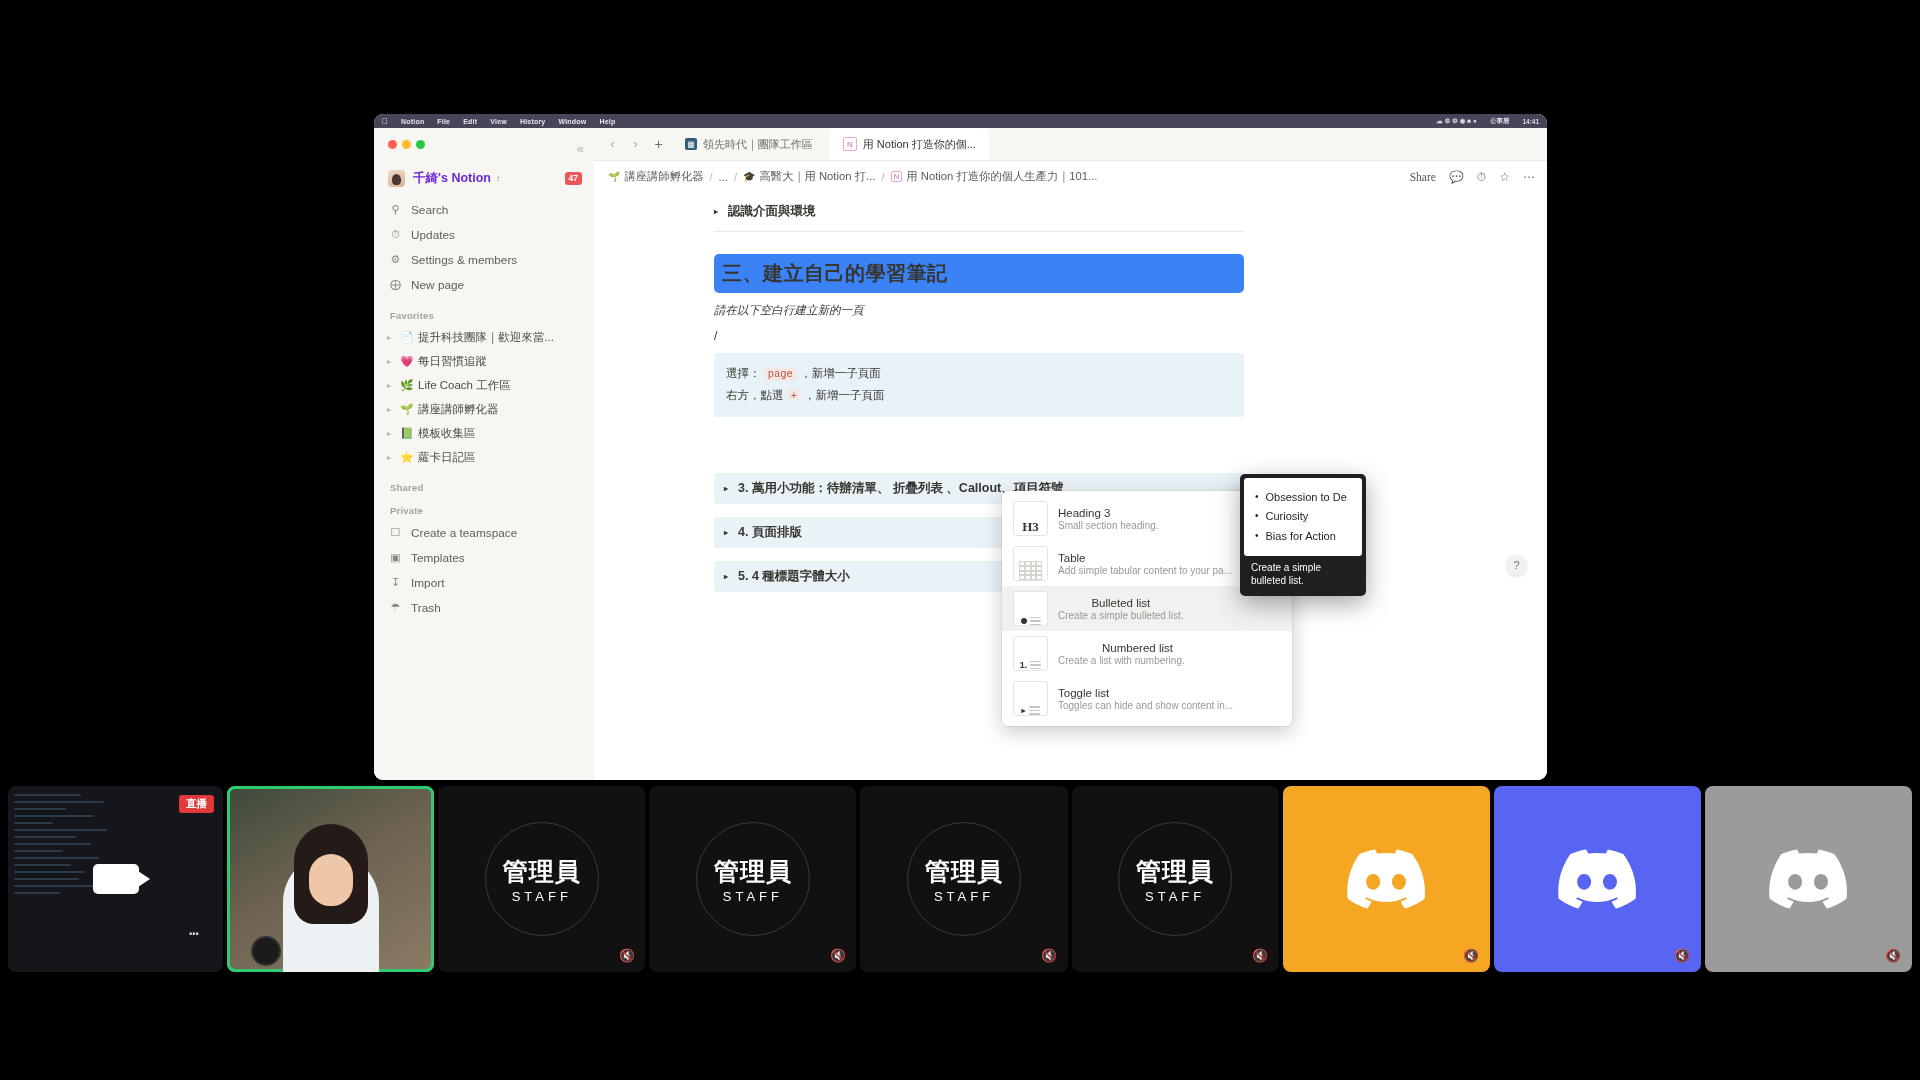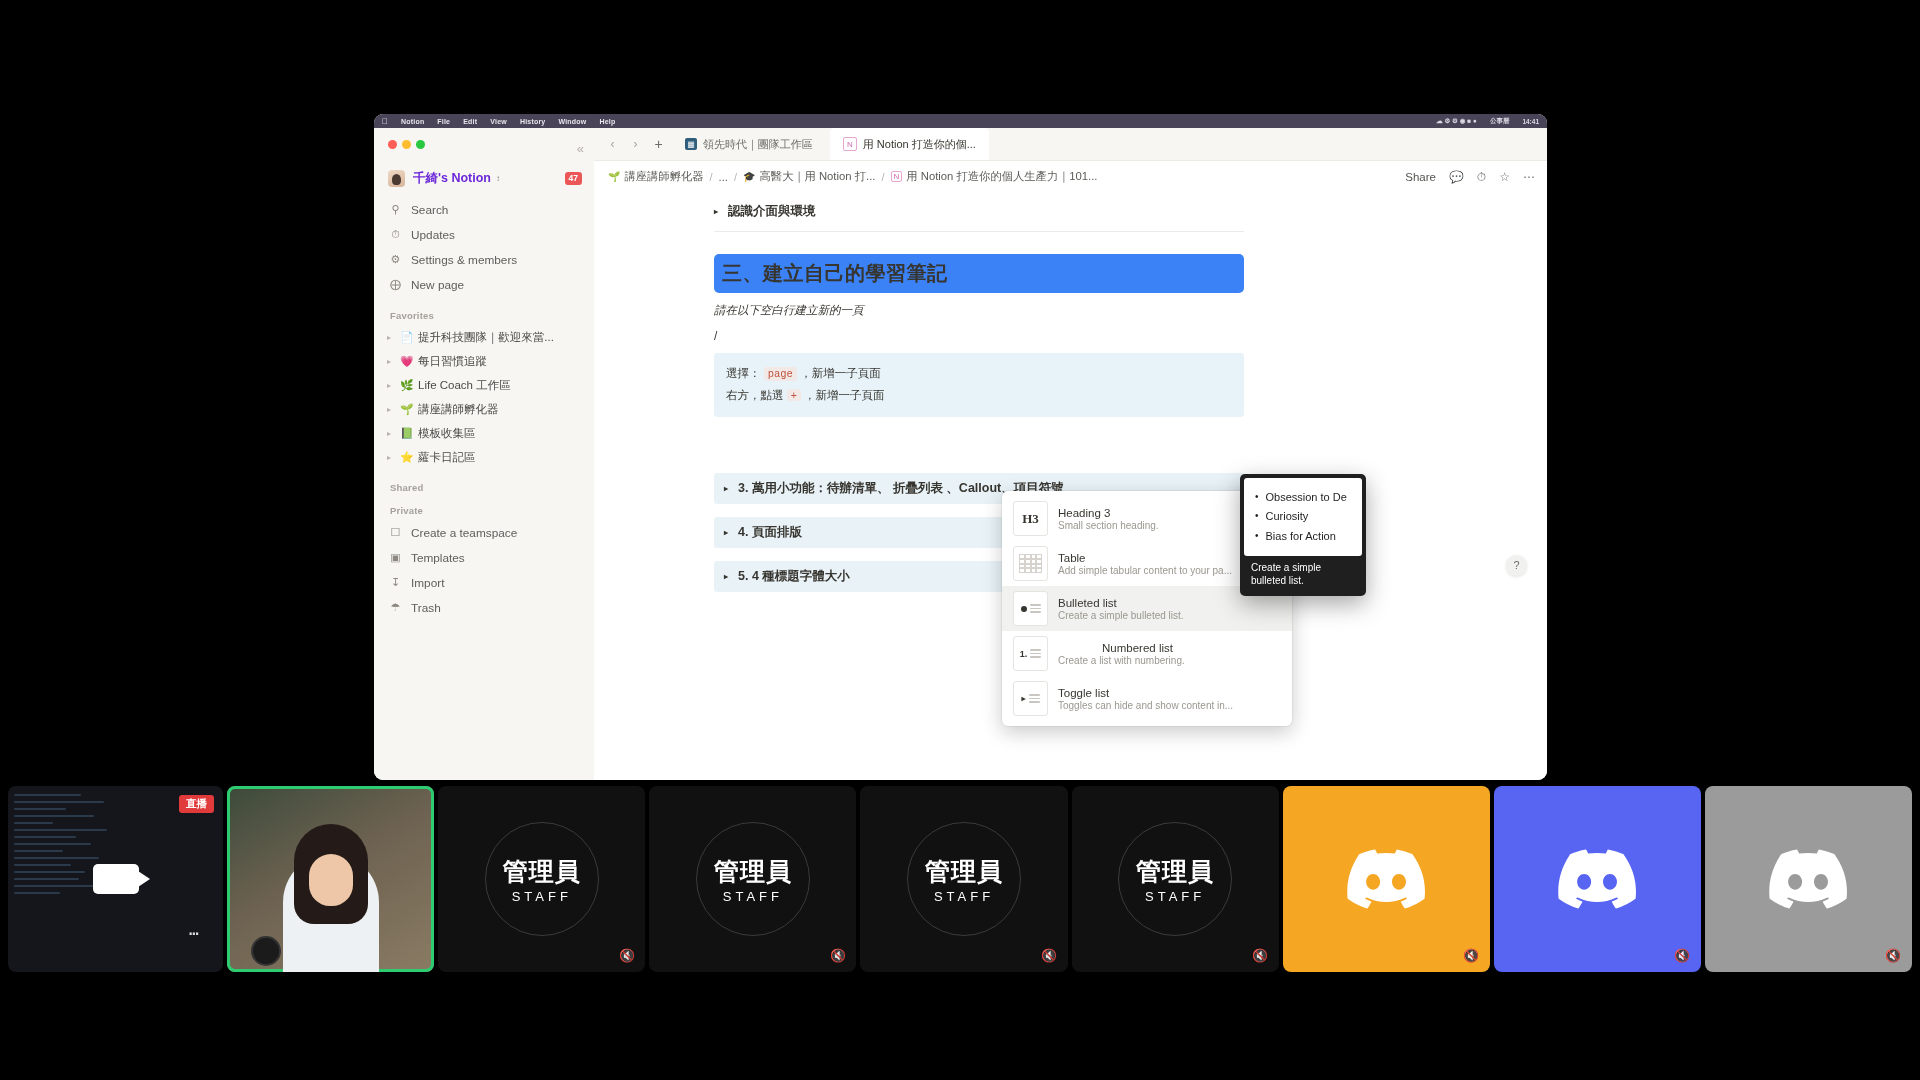--- a/index.html
+++ b/index.html
@@ -42,21 +42,21 @@
   .tab{display:flex;align-items:center;gap:6px;height:32px;padding:0 13px;font-size:11px;color:#6f6d68;max-width:170px;}
   .tab.active{background:#fff;color:#37352f;border-radius:5px 5px 0 0;}
   .tab .tic{width:12px;height:12px;border-radius:2px;display:flex;align-items:center;justify-content:center;font-size:8px;flex:none;}
   .tab .tlbl{white-space:nowrap;overflow:hidden;text-overflow:ellipsis;}
 
   .crumbrow{height:31px;display:flex;align-items:center;padding:0 12px 0 14px;gap:6px;font-size:11.3px;color:#5e5c58;}
   .crumb{display:flex;align-items:center;gap:4px;white-space:nowrap;}
   .crumb .cemo{font-size:10px;}
   .sep{color:#b9b5ae;font-size:11px;}
   .crumbrow .right{margin-left:auto;display:flex;align-items:center;gap:13px;}
-  .crumbrow .right .a{color:#55534f;font-size:11.5px;}
+  .crumbrow .right .a{color:#55534f;font-size:11.5px;font-family:Liberation Serif, serif;}
   .crumbrow .right .ic{color:#6f6d68;font-size:12px;}
 
   .doc{position:relative;padding:0 0 0 0;}
   .docinner{width:530px;margin-left:120px;}
   .topline{font-size:12px;color:#37352f;opacity:.55;height:6px;overflow:hidden;}
   .toggle-row{display:flex;align-items:center;gap:10px;font-size:12.5px;color:#37352f;font-weight:bold;padding:5px 0;}
   .toggle-row .tri{color:#37352f;font-size:8px;}
   .hr{height:1px;background:#eceae6;margin:6px 0 22px 0;}
   .h1box{background:#3b82f6;padding:6px 8px;border-radius:5px;}
   .h1{font-size:20px;font-weight:bold;color:#37352f;letter-spacing:.5px;}
@@ -66,21 +66,21 @@
   .code{background:#f2e9e6;color:#c1533f;border-radius:3px;padding:1px 4px;font-family:"Liberation Mono",monospace;font-size:10.5px;}
   .plus-badge{background:#f2e9e6;color:#c1533f;border-radius:3px;padding:0 4px;font-size:10.5px;}
   .secbar{background:#e8f2f7;border-radius:3px;padding:7px 10px;margin-top:13px;display:flex;align-items:center;gap:10px;font-size:12.5px;font-weight:bold;color:#37352f;}
   .secbar .tri{font-size:8px;}
   .helpbtn{position:absolute;right:20px;bottom:16px;width:21px;height:21px;border-radius:50%;background:#f1f1ef;color:#6f6d68;display:flex;align-items:center;justify-content:center;font-size:11px;box-shadow:0 1px 3px rgba(0,0,0,.12);}
 
   
   .slashmenu{position:absolute;left:628px;top:377px;width:290px;background:#fff;border-radius:6px;box-shadow:0 0 0 1px rgba(15,15,15,.05),0 6px 20px rgba(15,15,15,.22);padding:5px 0;z-index:40;}
   .smi{display:flex;align-items:center;gap:10px;padding:5px 11px;}
   .smi.sel{background:#f1f1ef;}
-  .smi .thumb{width:33px;height:33px;border:1px solid #e6e4e0;border-radius:3px;flex:none;display:flex;align-items:center;justify-content:center;background:#fff;}
+  .smi .thumb{width:33px;height:33px;border:1px solid #e6e4e0;border-radius:3px;flex:none;display:flex;align-items:flex-end;justify-content:center;background:#fff;}
   .smi .ttl{font-size:11.5px;color:#37352f;font-weight:500;}
   .smi .sub{font-size:10px;color:#9b9890;white-space:nowrap;overflow:hidden;text-overflow:ellipsis;max-width:212px;margin-top:1px;}
   .h3glyph{font-family:"Liberation Serif",serif;font-size:13px;color:#37352f;font-weight:bold;}
   .miniLines{display:flex;flex-direction:column;gap:2px;}
   .miniLines i{display:block;height:1.5px;background:#c9c6c1;border-radius:1px;}
   .tblIcon{width:23px;height:19px;display:grid;grid-template-columns:repeat(4,1fr);grid-template-rows:repeat(4,1fr);}
   .tblIcon b{border:.5px solid #d6d3ce;}
 
   
   .preview{position:absolute;left:866px;top:360px;width:118px;background:#1f1f1f;border-radius:5px;padding:4px;z-index:50;box-shadow:0 8px 24px rgba(0,0,0,.35);}
@@ -357,21 +357,21 @@
           <span style="display:flex;align-items:center;gap:3px;">
               <b style="width:6px;height:6px;border-radius:50%;background:#37352f;display:block;"></b>
           <span class="miniLines" style="width:11px;">
                 <i></i>
                 <i></i>
                 <i></i>
               </span>
             </span>
         </span>
         <span>
-          <span class="ttl" style="display:block;">Bulleted list</span>
+          <span class="ttl" style="display:block;text-align:center;">Bulleted list</span>
           <span class="sub" style="display:block;">Create a simple bulleted list.</span>
         </span>
       </div>
 
       <div class="smi">
         <span class="thumb">
           <span style="display:flex;align-items:center;gap:3px;">
               <b style="font-size:9px;color:#37352f;font-weight:bold;">1.</b>
           <span class="miniLines" style="width:11px;">
                 <i></i>

